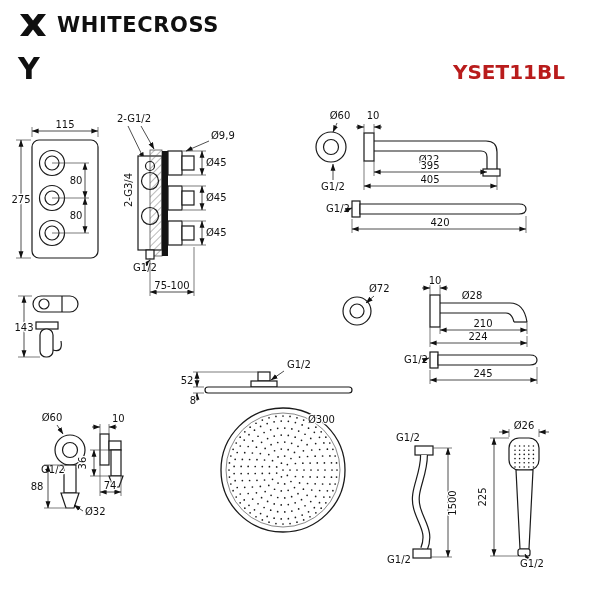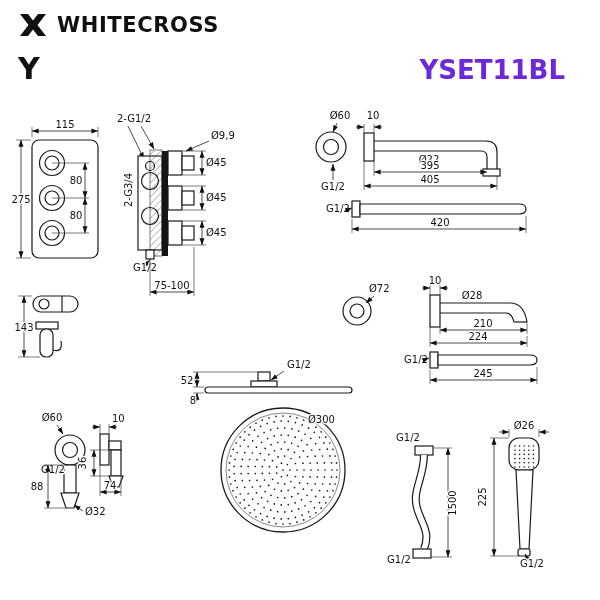--- a/index.html
+++ b/index.html
@@ -2,21 +2,21 @@
 <html><head>
 <meta charset="utf-8">
 <style>
   html,body{margin:0;padding:0;background:#fff;}
   .page{position:relative;width:600px;height:600px;background:#fff;font-family:"DejaVu Sans",sans-serif;overflow:hidden;}
   .hdr{position:absolute;top:0;left:0;right:0;padding:12px 18px 0;z-index:2;}
   .brand{display:flex;align-items:center;gap:9px;}
   .brand-name{font-size:21px;font-weight:800;letter-spacing:.6px;color:#101010;}
   .title-row{display:flex;justify-content:space-between;align-items:baseline;margin-top:13px;padding-right:17px;}
   .series{font-size:30px;font-weight:700;color:#101010;}
-  .model{font-size:26px;font-weight:700;color:#6d28d9;}
+  .model{font-size:20px;font-weight:700;color:#b91c1c;}
   svg.drawing{position:absolute;left:0;top:0;}
   .outline{fill:#fff;stroke:#1a1a1a;stroke-width:1.2;}
   .on{fill:none;stroke:#1a1a1a;stroke-width:1.2;}
   .black{fill:#141414;stroke:none;}
   .ext{stroke:#444;stroke-width:0.7;fill:none;}
   .dl,.dle{stroke:#222;stroke-width:0.8;fill:none;}
   .tube-o{fill:none;stroke:#1a1a1a;stroke-width:8;}
   .tube-i{fill:none;stroke:#fff;stroke-width:5.6;}
   text.d{font-size:10px;font-family:"DejaVu Sans",sans-serif;fill:#111;text-anchor:middle;
          paint-order:stroke;stroke:#fff;stroke-width:2.5px;stroke-linejoin:round;}

